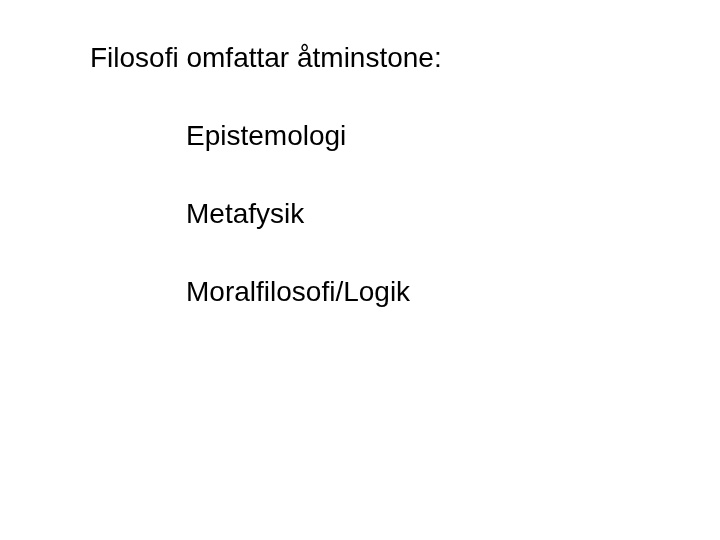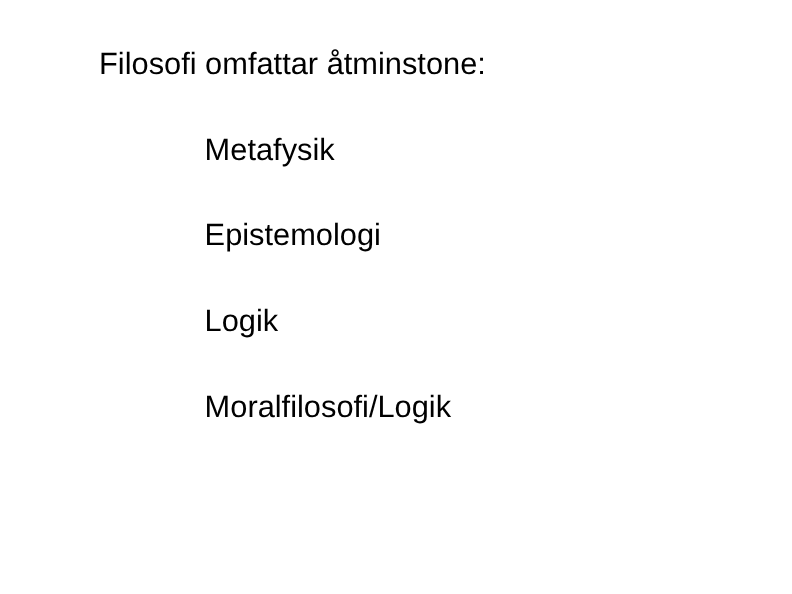--- a/index.html
+++ b/index.html
@@ -34,18 +34,17 @@
       font-weight: 400;
       margin-bottom: 46px;
     }
   </style>
 </head>
 <body>
 
 <div class="slide">
   <div class="heading">Filosofi omfattar åtminstone:</div>
   <div class="list">
+    <div class="list-item">Epistemologi</div>
     <div class="list-item">Metafysik</div>
-    <div class="list-item">Epistemologi</div>
-    <div class="list-item">Logik</div>
     <div class="list-item">Moralfilosofi/Logik</div>
   </div>
 </div>
 
 </body></html>

